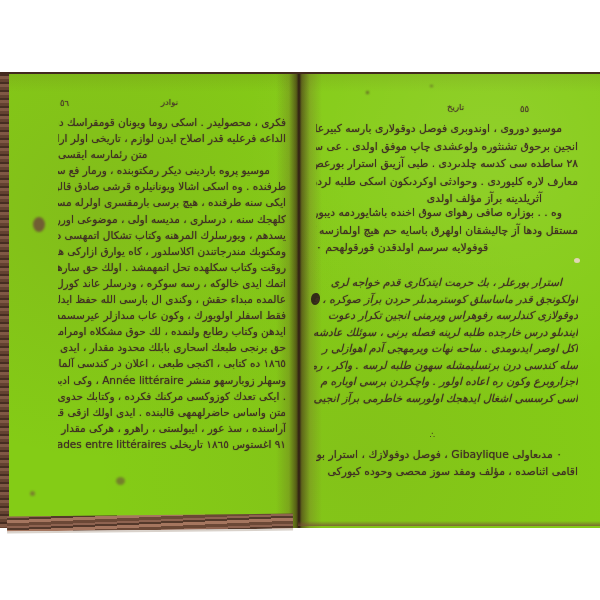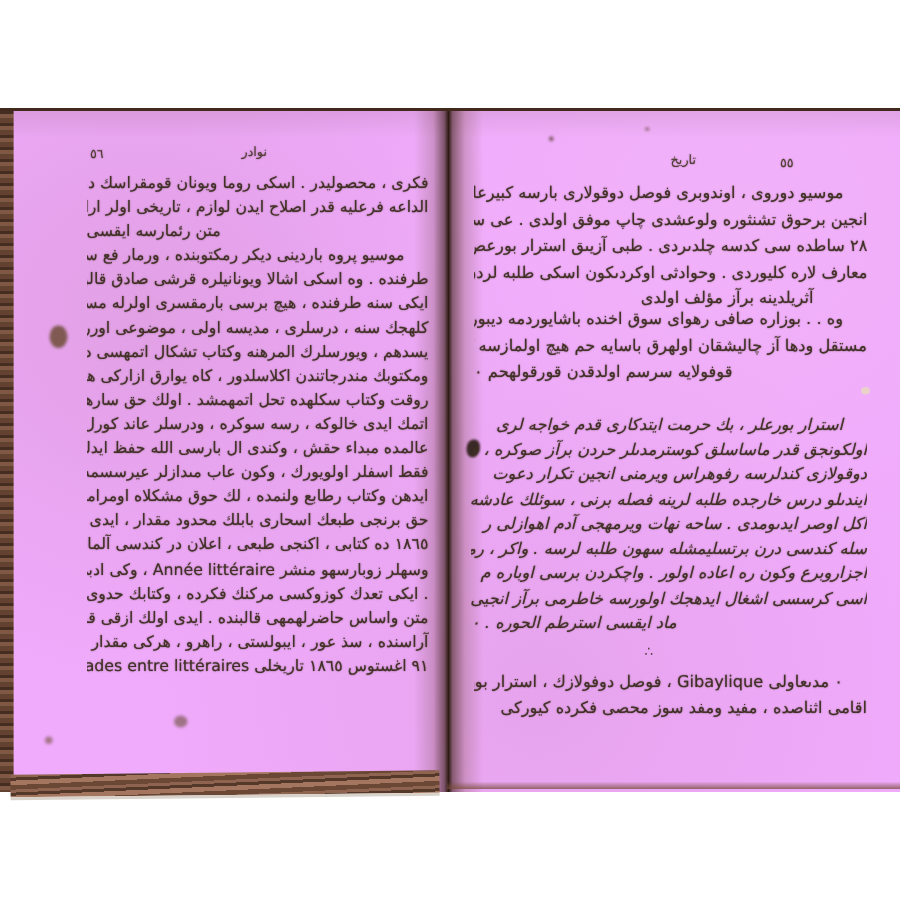--- a/index.html
+++ b/index.html
@@ -4,21 +4,21 @@
 <style>
   html,body{margin:0;padding:0;}
   body{
     width:600px;height:600px;overflow:hidden;position:relative;
     background:#ffffff;
     font-family:"DejaVu Sans",sans-serif;
   }
   
   .book{
     position:absolute;left:0;top:72px;width:600px;height:456px;
-    background:#f0abfc;
+    background:#84cc16;
     border-top:2px solid #42291e;
     box-sizing:border-box;
   }
   .mottle{
     position:absolute;inset:0;pointer-events:none;
     background:
       radial-gradient(circle at 16% 30%, rgba(120,78,58,0.12), rgba(120,78,58,0) 42%),
       radial-gradient(circle at 82% 16%, rgba(255,236,220,0.10), rgba(255,236,220,0) 40%),
       radial-gradient(circle at 60% 85%, rgba(120,78,58,0.08), rgba(120,78,58,0) 50%),
       linear-gradient(180deg, rgba(80,48,34,0.10) 0, rgba(80,48,34,0) 18px);
@@ -153,21 +153,20 @@
       </div>
     <div class="ottoman rp-p3">
         <div class="tl start">استرار بورعلر ، بك حرمت ايتدكارى قدم خواجه لرى</div>
         <div class="tl">اولكونجق قدر ماساسلق كوسترمدىلر حردن برآز صوكره ، فوصل</div>
         <div class="tl">دوقولازى كندلرسه رفوهراس ويرمنى انجين تكرار دعوت</div>
         <div class="tl">ايندىلو درس خارجده طلبه لرينه فصله برنى ، سوئلك عادشه معار</div>
         <div class="tl">اكل اوصر ايدىومدى . ساحه نهات ويرمهجى آدم اهوازلى ر</div>
         <div class="tl">سله كندسى درن برتسليمشله سهون طلبه لرسه . واكر ، رمى</div>
         <div class="tl">اجزاروبرع وكون ره اعاده اولور . واچكردن برسى اوباره م</div>
         <div class="tl">اسى كرسسى اشغال ايدهجك اولورسه خاطرمى برآز انجيى اولسين</div>
-        <div class="tl end">ماد ايقسى استرطم الحوره . ٠</div>
       </div>
     <div class="divider">∴</div>
     <div class="ottoman rp-p4">
         <div class="tl start">٠ مدىعاولى Gibaylique ، فوصل دوفولازك ، استرار بورعدكى</div>
-        <div class="tl">اقامى اثناصده ، مفيد ومفد سوز محصى فكرده كيوركى</div>
+        <div class="tl">اقامى اثناصده ، مؤلف ومفد سوز محصى وحوده كيوركى</div>
       </div>
   </div>
 </div>
 
 </body></html>

